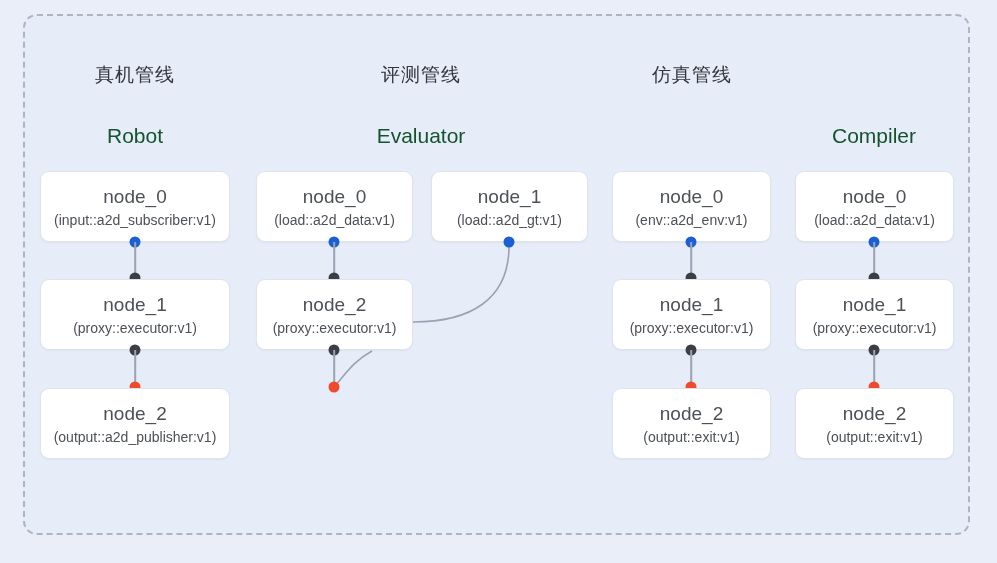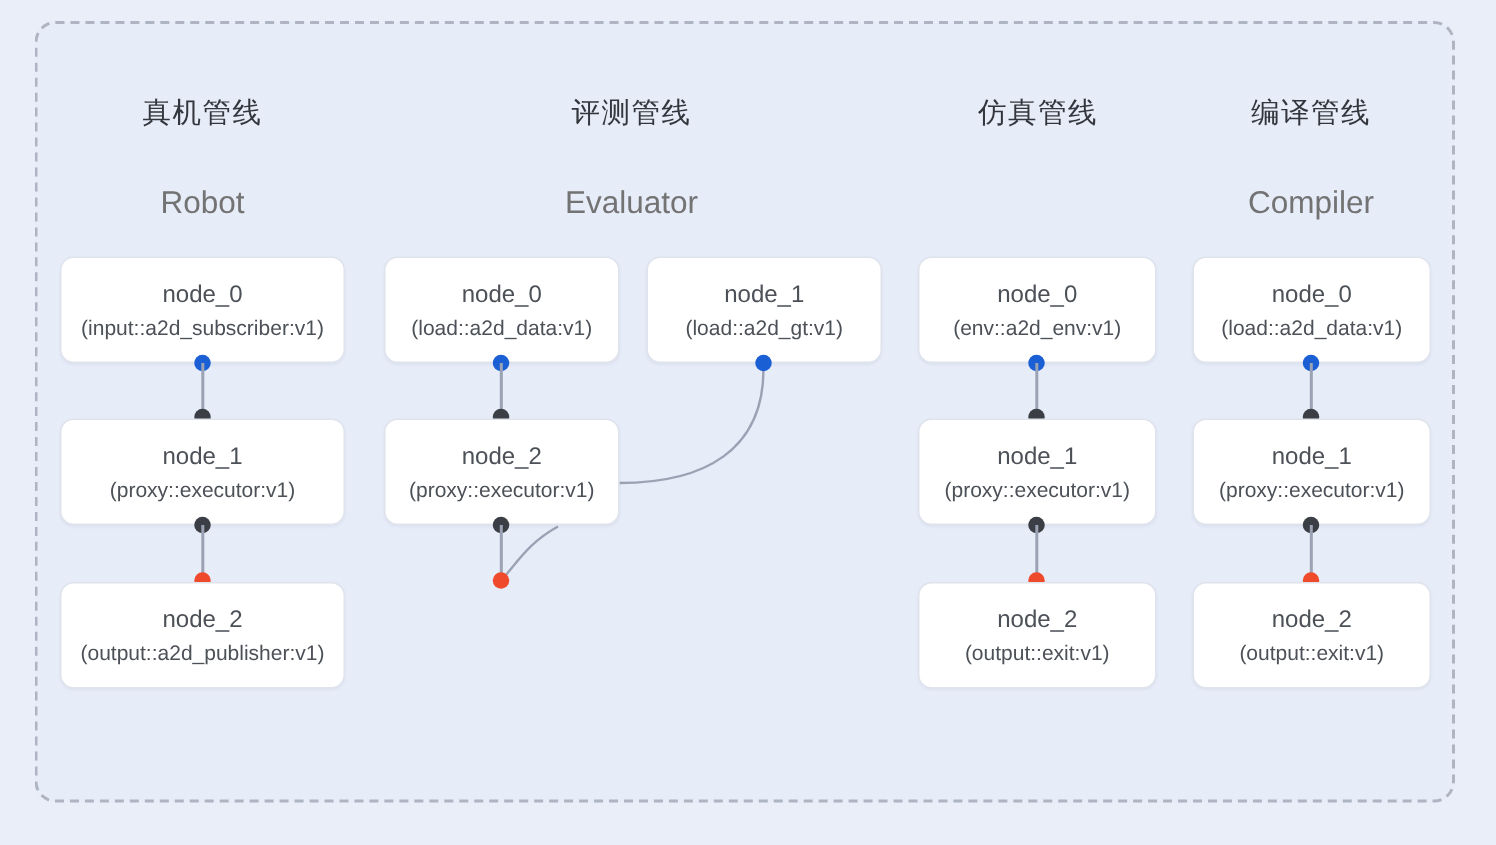--- a/index.html
+++ b/index.html
@@ -48,38 +48,38 @@
     color: #33373d;
     letter-spacing: 1px;
     white-space: nowrap;
   }
   .col-title-en {
     position: absolute;
     width: 100%;
     text-align: center;
     top: 124px;
     font-size: 21px;
-    color: #737373;
+    color: #14532d;
     white-space: nowrap;
   }
   
   .node {
     position: absolute;
     background: #ffffff;
     border: 1px solid #dfe3ec;
     border-radius: 9px;
     box-sizing: border-box;
     display: flex;
     flex-direction: column;
     align-items: center;
     justify-content: center;
     box-shadow: 0 1px 2px rgba(60,70,95,0.06);
   }
   .node .nname {
-    font-size: 16px;
+    font-size: 19px;
     color: #4c5057;
     line-height: 1.45;
     white-space: nowrap;
   }
   .node .nkind {
     font-size: 14px;
     color: #4c5057;
     line-height: 1.45;
     white-space: nowrap;
   }
@@ -195,21 +195,20 @@
   <div class="dot dot-dark" style="left:691px; top:350px;"></div>
   <div class="vline" style="left:691px; top:350px; height:37px;"></div>
   <div class="dot dot-red" style="left:691px; top:387px;"></div>
 
   <div class="node" style="left:612px; top:388px; width:159px; height:71px;">
     <div class="nname">node_2</div>
     <div class="nkind">(output::exit:v1)</div>
   </div>
 
   <div class="column" style="left:758px; width:232px;">
-    <div class="col-title-cn">编译管线</div>
     <div class="col-title-en">Compiler</div>
   </div>
 
   <div class="node" style="left:795px; top:171px; width:159px; height:71px;">
     <div class="nname">node_0</div>
     <div class="nkind">(load::a2d_data:v1)</div>
   </div>
   <div class="dot dot-blue" style="left:874px; top:242px;"></div>
   <div class="vline" style="left:874px; top:242px; height:36px;"></div>
   <div class="dot dot-dark" style="left:874px; top:278px;"></div>

